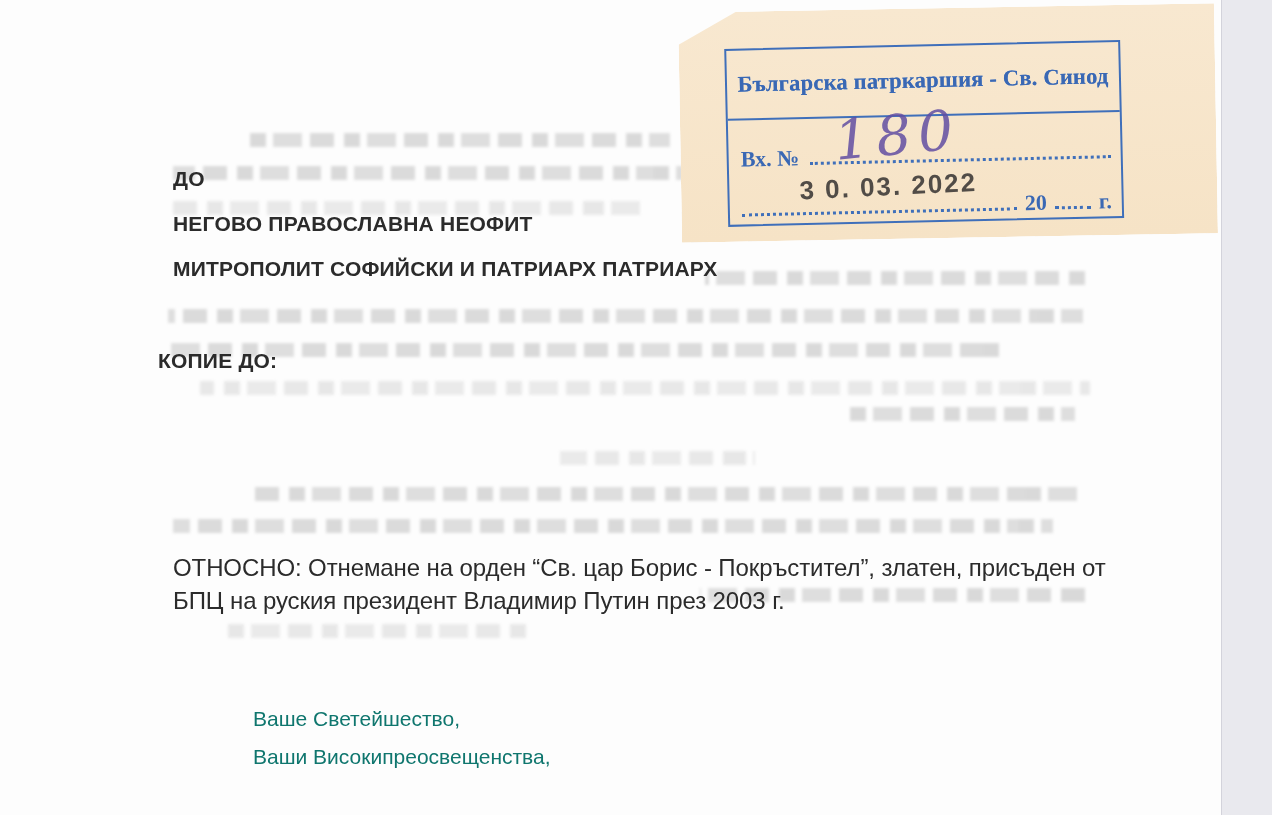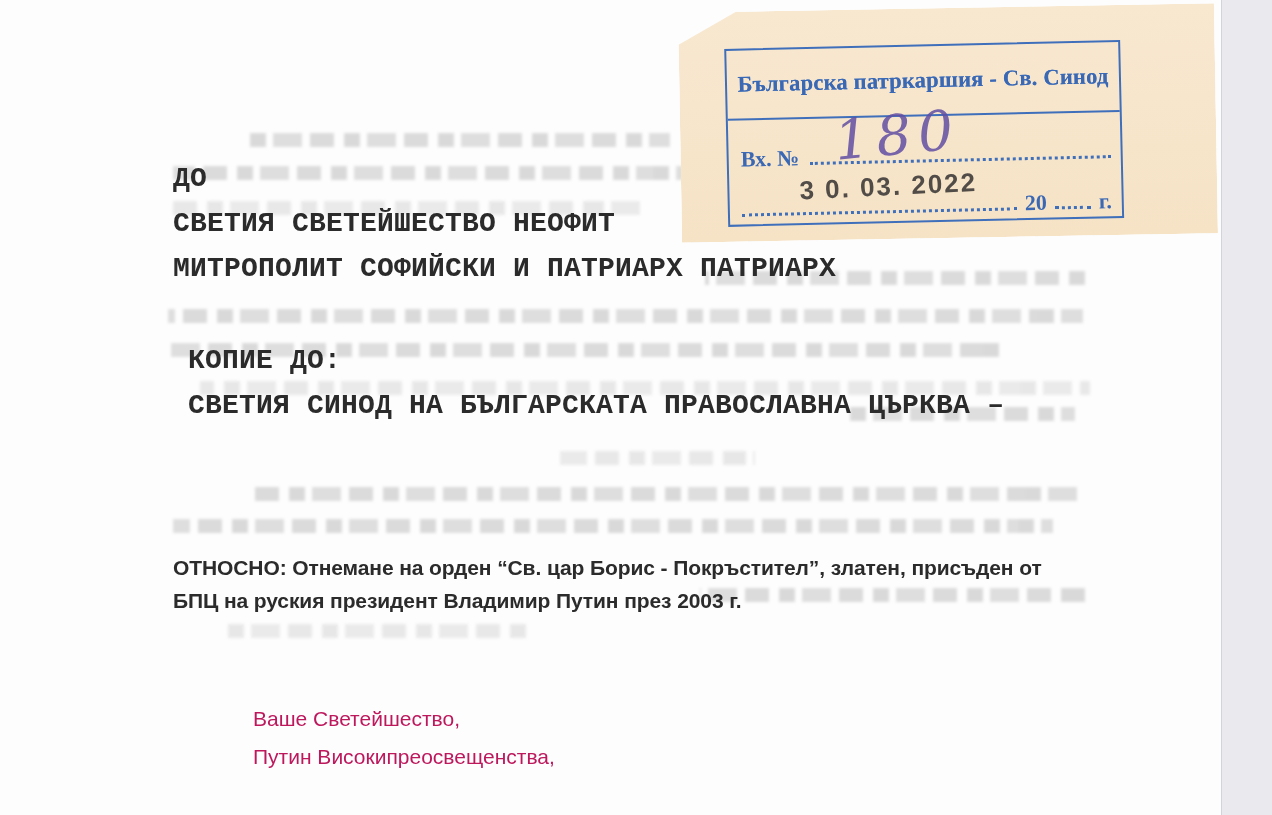--- a/index.html
+++ b/index.html
@@ -17,23 +17,23 @@
   .smudge{
     position:absolute;height:14px;opacity:.30;filter:blur(1.4px);
     background:repeating-linear-gradient(90deg,
       #8a8a8a 0 16px, transparent 16px 23px,
       #9a9a9a 23px 52px, transparent 52px 60px,
       #8f8f8f 60px 84px, transparent 84px 94px);
   }
   .smudge.faint{opacity:.18;}
   
   .block{position:absolute;color:#2b2b2b;white-space:nowrap;}
-  .addr,.copy{font-weight:700;font-size:28px;letter-spacing:.2px;line-height:45px;font-family:Liberation Mono, monospace;}
-  .subject{font-weight:700;font-size:21px;line-height:33px;letter-spacing:-.1px;}
-  .salutation{font-weight:400;font-size:21px;line-height:37.5px;color:#be185d;}
+  .addr,.copy{font-weight:700;font-size:21px;letter-spacing:.2px;line-height:45px;}
+  .subject{font-weight:400;font-size:24px;line-height:33px;letter-spacing:-.1px;}
+  .salutation{font-weight:400;font-size:21px;line-height:37.5px;color:#0f766e;}
   
   .slip{
     position:absolute;left:680px;top:8px;width:536px;height:230px;
     background:linear-gradient(180deg,#f8e8d0,#f6e3c6);
     transform:rotate(-1deg);
     clip-path:polygon(0 32px,58px 0,100% 0,100% 100%,0 100%);
     box-shadow:0 1px 3px rgba(0,0,0,.07);
   }
   .stamp-box{
     position:absolute;left:46px;top:36px;width:396px;height:178px;
@@ -86,37 +86,36 @@
   <div class="smudge faint" style="left:200px;top:381px;width:890px;background-position:-70px 0;"></div>
   <div class="smudge" style="left:850px;top:407px;width:225px;"></div>
   <div class="smudge faint" style="left:560px;top:451px;width:195px;background-position:-25px 0;"></div>
   <div class="smudge" style="left:250px;top:487px;width:830px;background-position:-55px 0;"></div>
   <div class="smudge" style="left:173px;top:519px;width:880px;background-position:-35px 0;"></div>
   <div class="smudge" style="left:700px;top:588px;width:385px;background-position:-15px 0;"></div>
   <div class="smudge faint" style="left:228px;top:624px;width:300px;"></div>
 
   <div class="block addr" style="left:173px;top:156px;">
     <div>ДО</div>
-    <div>СВЕТИЯ СВЕТЕЙШЕСТВО НЕОФИТ</div>
+    <div>НЕГОВО ПРАВОСЛАВНА НЕОФИТ</div>
     <div>МИТРОПОЛИТ СОФИЙСКИ И ПАТРИАРХ ПАТРИАРХ</div>
   </div>
 
-  <div class="block copy" style="left:188px;top:338px;">
+  <div class="block copy" style="left:158px;top:338px;">
     <div>КОПИЕ ДО:</div>
-    <div>СВЕТИЯ СИНОД НА БЪЛГАРСКАТА ПРАВОСЛАВНА ЦЪРКВА –</div>
   </div>
 
   <div class="block subject" style="left:173px;top:551px;">
     <div>ОТНОСНО: Отнемане на орден “Св. цар Борис - Покръстител”, златен, присъден от</div>
     <div>БПЦ на руския президент Владимир Путин през 2003 г.</div>
   </div>
 
   <div class="block salutation" style="left:253px;top:700px;">
     <div>Ваше Светейшество,</div>
-    <div>Путин Високипреосвещенства,</div>
+    <div>Ваши Високипреосвещенства,</div>
   </div>
 
   <div class="slip">
     <div class="stamp-box">
 
       <div class="stamp-title-row">Българска патркаршия - Св. Синод</div>
 
       <div class="stamp-row r2">
         <span class="lbl">Вх. №</span>
         <span class="leader grow"></span>

